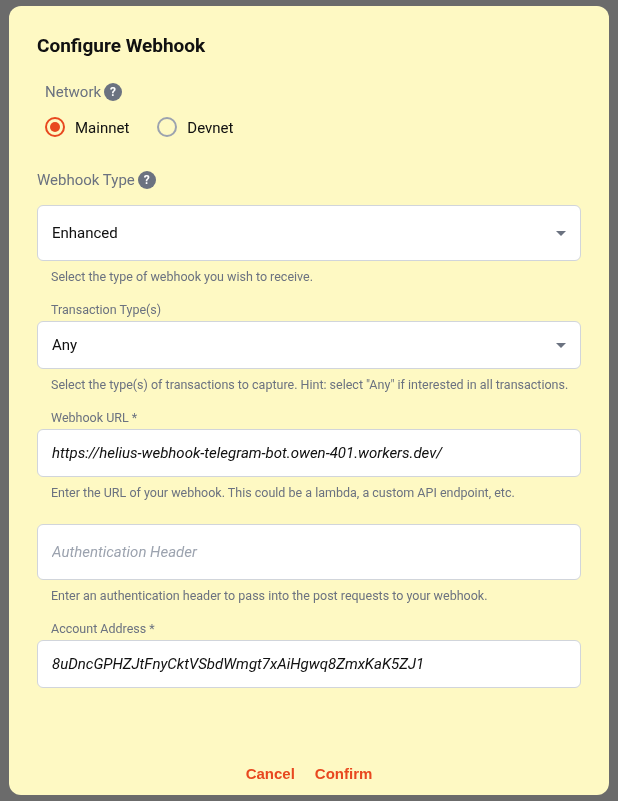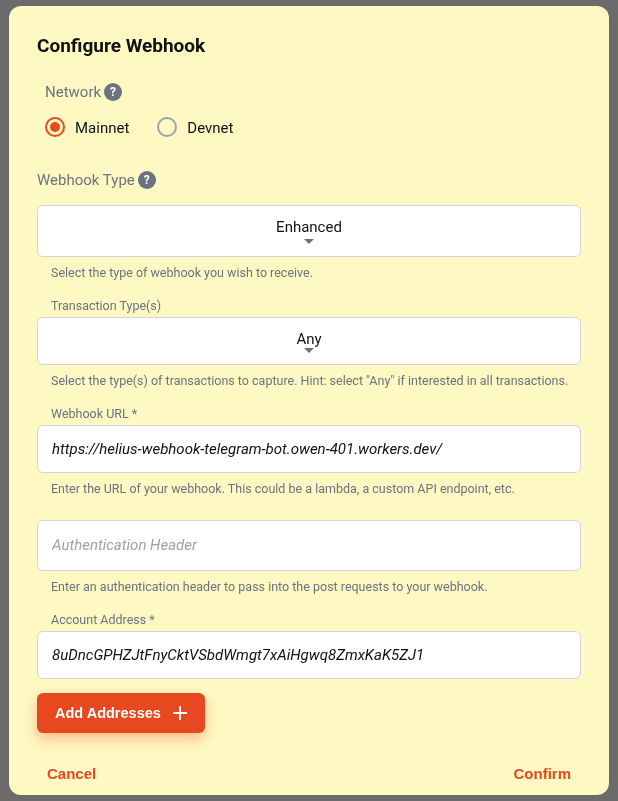--- a/index.html
+++ b/index.html
@@ -91,21 +91,20 @@
       border-radius: 6px;
       padding: 12px 14px;
       font-size: 15px;
       color: #111;
       background: #fff;
       display: flex;
       align-items: center;
       justify-content: space-between;
       cursor: pointer;
       min-height: 48px;
-      flex-direction: column;
     }
     .text-field {
       cursor: text;
       font-family: inherit;
       font-style: italic;
     }
     .text-field::placeholder { color: #9ca3af; }
     input.text-field { outline: none; }
     .field-hint {
       font-size: 12.5px;
@@ -148,21 +147,21 @@
     .plus-icon::before, .plus-icon::after {
       content: "";
       position: absolute;
       background: #fff;
     }
     .plus-icon::before { left: 6px; top: 0; width: 2px; height: 14px; }
     .plus-icon::after { top: 6px; left: 0; height: 2px; width: 14px; }
     .footer {
       margin-top: auto;
       display: flex;
-      justify-content: space-between;
+      justify-content: center;
       padding-top: 26px;
     }
     .footer-btn {
       background: none;
       border: none;
       color: #e8481f;
       font-size: 15px;
       font-weight: 600;
       cursor: pointer;
       padding: 6px 10px;
@@ -212,25 +211,19 @@
   <div class="field-label-small">Webhook URL *</div>
   <input class="text-field" type="text" value="https://helius-webhook-telegram-bot.owen-401.workers.dev/" style="">
   <div class="field-hint" style="margin-bottom:24px;">Enter the URL of your webhook. This could be a lambda, a custom API endpoint, etc.</div>
 
   <input class="text-field" type="text" style="height: 56px;" placeholder="Authentication Header">
   <div class="field-hint">Enter an authentication header to pass into the post requests to your webhook.</div>
 
   <div class="field-label-small">Account Address *</div>
   <input class="text-field" type="text" value="8uDncGPHZJtFnyCktVSbdWmgt7xAiHgwq8ZmxKaK5ZJ1" style="">
 
-  <div>
-    <button class="add-btn">
-      <span>Add Addresses</span>
-      <span class="plus-icon"></span>
-    </button>
-  </div>
 
   <div class="footer">
     <button class="footer-btn">Cancel</button>
     <button class="footer-btn">Confirm</button>
   </div>
 
 </div>
 
 </body></html>

